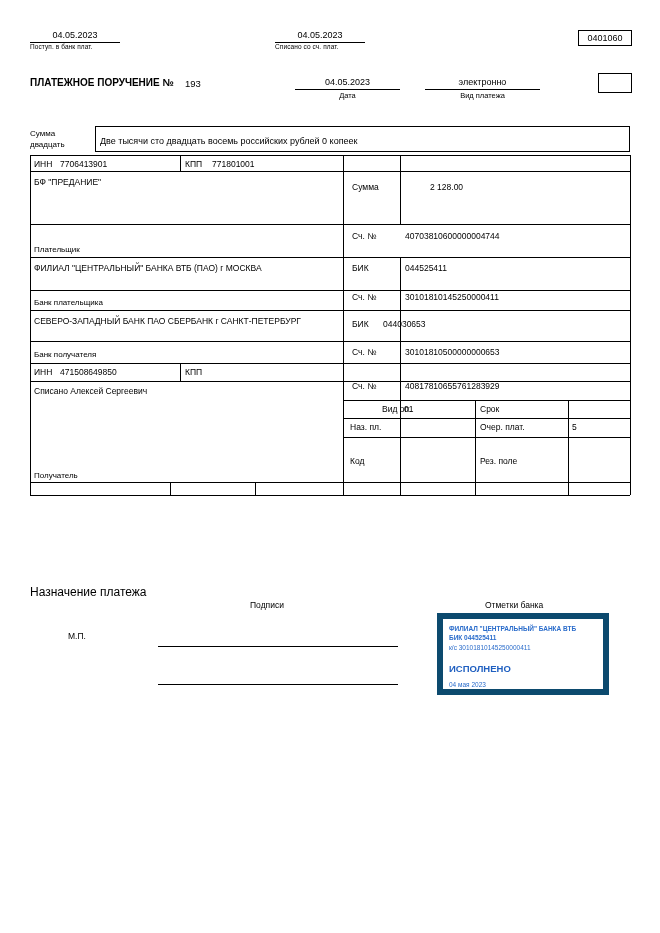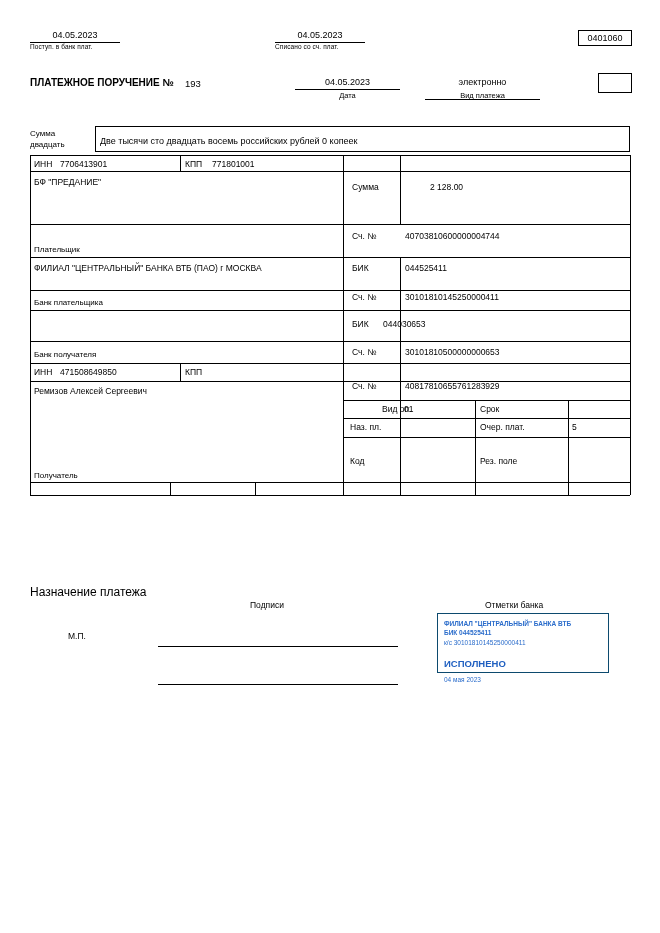--- a/index.html
+++ b/index.html
@@ -78,21 +78,21 @@
   }
   #title-date-label {
     left: 295px; top: 91px; width: 105px;
     text-align: center;
     font-size: 7.5px;
   }
   #pay-kind {
     left: 425px; top: 77px; width: 115px;
     text-align: center;
     font-size: 9px;
-    padding-bottom: 12px;
+    padding-bottom: 2px;
     border-bottom: 1px solid #000;
   }
   #pay-kind-label {
     left: 425px; top: 91px; width: 115px;
     text-align: center;
     font-size: 7.5px;
   }
   #title-empty-box {
     left: 598px; top: 73px; width: 32px; height: 18px;
     border: 1px solid #000;
@@ -156,22 +156,22 @@
     left: 158px; top: 646px; width: 240px;
     border-bottom: 1px solid #000;
   }
   #sign-line-2 {
     left: 158px; top: 684px; width: 240px;
     border-bottom: 1px solid #000;
   }
 
   
   #bank-stamp {
-    left: 437px; top: 613px; width: 172px; height: 60px;
-    border: 1px solid #0c4a6e;
+    left: 437px; top: 613px; width: 172px; height: 82px;
+    border: 6px solid #0c4a6e;
     box-sizing: border-box;
     color: #2a6ccb;
   }
   #stamp-bank-name {
     position: absolute; left: 6px; top: 5px; width: 162px;
     font-size: 6.5px; font-weight: bold; color: #2a6ccb;
     line-height: 9px;
   }
   #stamp-bik {
     position: absolute; left: 6px; top: 15px;
@@ -264,34 +264,35 @@
 
   <div class="abs cell-text" style="left:34px; top:263px;">ФИЛИАЛ "ЦЕНТРАЛЬНЫЙ" БАНКА ВТБ (ПАО) г МОСКВА</div>
   <div class="abs cell-label" style="left:34px; top:298px;">Банк плательщика</div>
 
   <div class="abs cell-text" style="left:352px; top:263px;">БИК</div>
   <div class="abs cell-text" style="left:405px; top:263px;">044525411</div>
 
   <div class="abs cell-text" style="left:352px; top:292px;">Сч. №</div>
   <div class="abs cell-text" style="left:405px; top:292px;">30101810145250000411</div>
 
+  <div class="abs cell-text" style="left:34px; top:315px; width:300px; line-height:12px;">СЕВЕРО-ЗАПАДНЫЙ БАНК ПАО СБЕРБАНК г САНКТ-ПЕТЕРБУРГ</div>
   <div class="abs cell-label" style="left:34px; top:350px;">Банк получателя</div>
 
   <div class="abs cell-text" style="left:352px; top:319px;">БИК</div>
   <div class="abs cell-text" style="left:383px; top:319px;">044030653</div>
 
   <div class="abs cell-text" style="left:352px; top:347px;">Сч. №</div>
   <div class="abs cell-text" style="left:405px; top:347px;">30101810500000000653</div>
 
   <div class="abs cell-text" style="left:34px; top:367px;">ИНН</div>
   <div class="abs cell-text" style="left:60px; top:367px;">471508649850</div>
   <div class="abs cell-text" style="left:185px; top:367px;">КПП</div>
   <div class="abs cell-text" style="left:212px; top:367px;"></div>
 
-  <div class="abs cell-text" style="left:34px; top:386px;">Ремизов Алексей Сергеевич</div>
+  <div class="abs cell-text" style="left:34px; top:386px;">Списано Алексей Сергеевич</div>
   <div class="abs cell-label" style="left:34px; top:471px;">Получатель</div>
 
   <div class="abs cell-text" style="left:352px; top:381px;">Сч. №</div>
   <div class="abs cell-text" style="left:405px; top:381px;">40817810655761283929</div>
 
   <div class="abs cell-text" style="left:350px; top:404px;margin-left:32px;">Вид оп.</div>
   <div class="abs cell-text" style="left:404px; top:404px;">01</div>
   <div class="abs cell-text" style="left:480px; top:404px;">Срок</div>
   <div class="abs cell-text" style="left:572px; top:404px;"></div>
 

